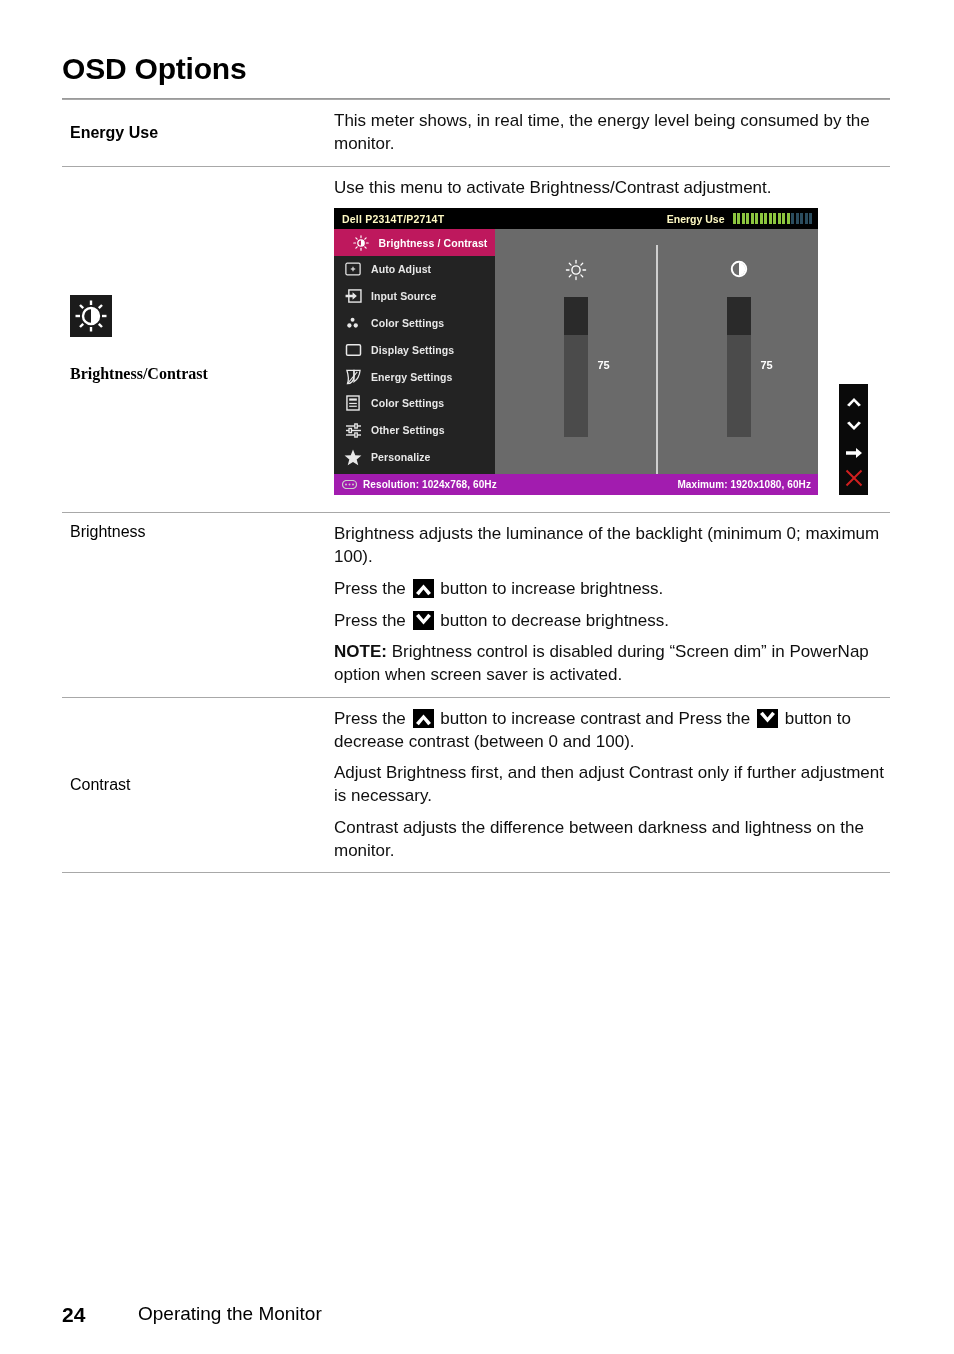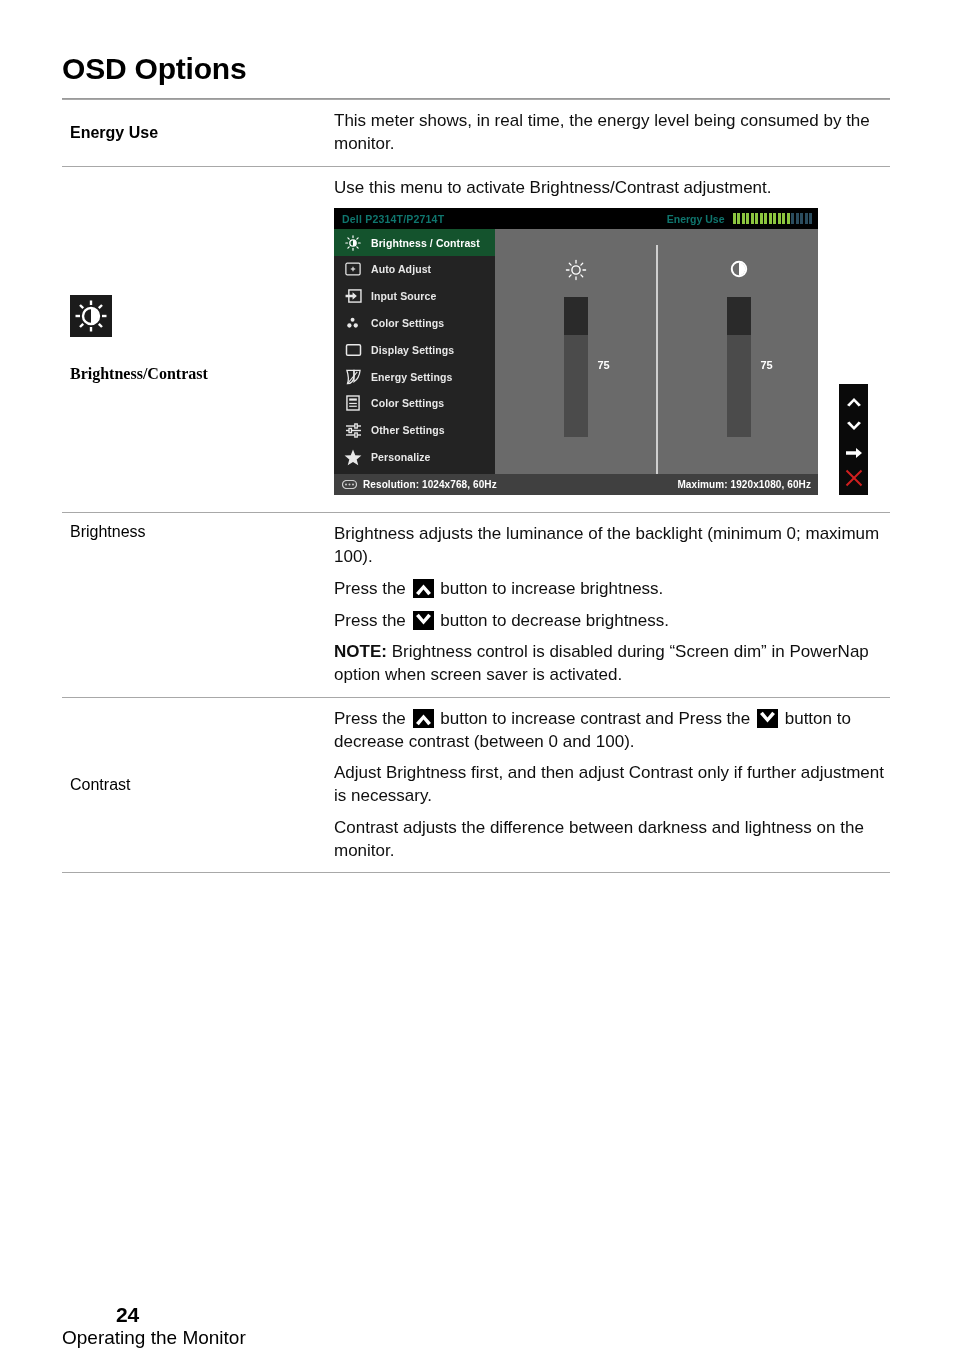--- a/index.html
+++ b/index.html
@@ -60,76 +60,76 @@
 
   
   .osd-shot { position:relative; width:534px; height:290px; margin:6px 0 4px 0; }
 
   .osd-main {
     position:absolute; left:0; top:0; width:484px; height:287px;
     background:#6a6a6a; font-family:"Liberation Sans", sans-serif;
   }
   .osd-titlebar {
     position:absolute; left:0; top:0; width:484px; height:21px;
-    background:#000; color:#0f766e;
+    background:#000; color:#fef9c3;
     display:flex; align-items:center; justify-content:space-between;
     padding:0 6px 0 8px;
   }
   .osd-model { font-size:10.5px; font-weight:700; letter-spacing:0.2px; }
   .osd-energy { display:flex; align-items:center; gap:8px; }
   .osd-energy-label { font-size:10.5px; font-weight:700; }
   .meter { display:flex; gap:1.5px; height:11px; align-items:flex-end; }
   .meter i { display:block; width:3px; height:11px; }
 
   .osd-body { position:absolute; left:0; top:21px; width:484px; height:245px; }
   .osd-menu {
     position:absolute; left:0; top:0; width:161px; height:245px;
     background:#232323;
   }
   .mi {
     height:26.8px; display:flex; align-items:center; gap:9px;
     padding-left:10px; color:#e8e8e8; font-size:10.5px; font-weight:700;
     letter-spacing:0.1px;
   }
   .mi .ico { width:18px; height:18px; display:flex; align-items:center; justify-content:center; flex:0 0 18px; }
-  .mi.sel { background:#14532d; color:#ffffff; }
+  .mi.sel { background:#be185d; color:#ffffff;justify-content:center; }
 
   .osd-panel { position:absolute; left:161px; top:16px; width:323px; height:188px; background:#6a6a6a; }
   .osd-divider { position:absolute; left:161px; top:0; width:2px; height:245px; background:#cfcfcf; }
   .slider-col { position:absolute; top:0; width:161px; height:245px; }
   .slider-col.a { left:0; }
   .slider-col.b { left:163px; }
   .sl-icon { position:absolute; left:50%; transform:translateX(-50%); top:14px; }
   .sl-track {
     position:absolute; left:50%; transform:translateX(-50%); top:52px;
     width:24px; height:140px; background:#4b4b4b;
   }
   .sl-empty { position:absolute; left:0; top:0; width:24px; height:38px; background:#2a2a2a; }
   .sl-val {
     position:absolute; left:50%; margin-left:22px; top:113px;
     color:#ffffff; font-size:11px; font-weight:700;
   }
 
   .osd-status {
     position:absolute; left:0; top:266px; width:484px; height:21px;
-    background:#404040; color:#fff; display:flex; align-items:center;
+    background:#a21caf; color:#fff; display:flex; align-items:center;
     justify-content:space-between; padding:0 7px 0 8px;
   }
   .osd-status span { font-size:10px; font-weight:700; letter-spacing:0.1px; }
   .res-left { display:flex; align-items:center; gap:6px; }
 
   .osd-buttons {
     position:absolute; left:505px; top:176px; width:29px; height:111px;
     background:#0a0a0a; display:flex; flex-direction:column;
     align-items:center; justify-content:space-around; padding:4px 0;
   }
   .osd-buttons .b { width:22px; height:22px; display:flex; align-items:center; justify-content:center; }
 
   
-  .footer { position:absolute; left:62px; top:1303px; display:flex; align-items:center;flex-direction:column; }
+  .footer { position:absolute; left:62px; top:1303px; display:flex; align-items:flex-start; }
   .footer .pg { font-size:21px; font-weight:700; width:76px; }
   .footer .ft { font-size:19px; font-weight:400; }
 </style>
 </head>
 <body>
 
 <div class="page">
 
   <div class="page-title">OSD Options</div>
 

